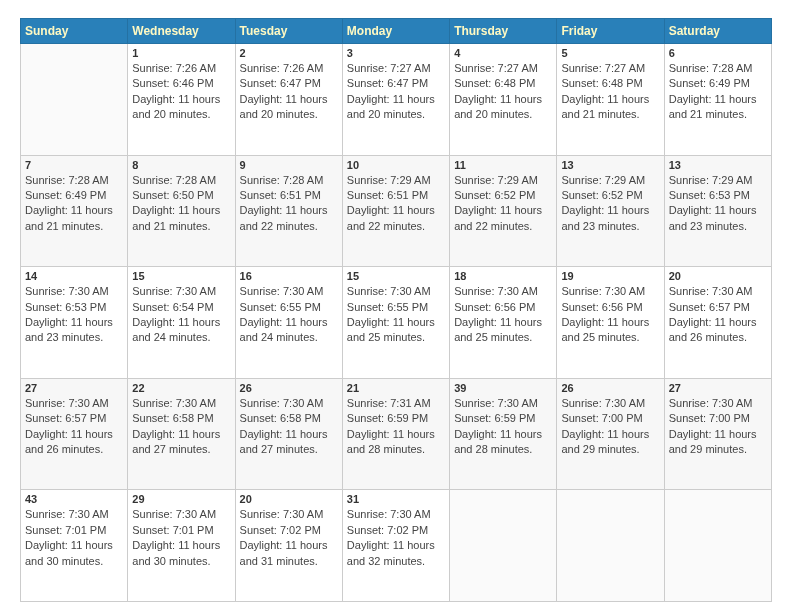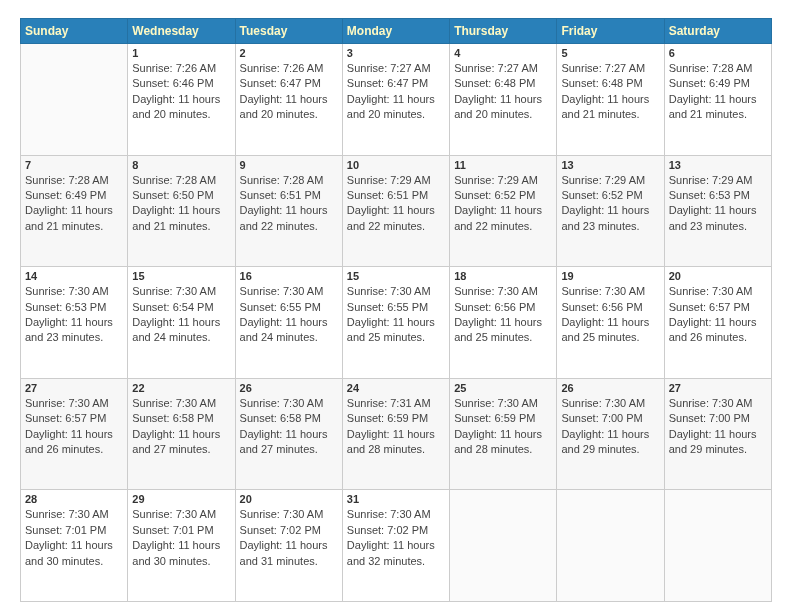--- a/index.html
+++ b/index.html
@@ -261,28 +261,28 @@
 and 27 minutes.</div>
           </td>
           <td>
             <span class="day-num">26</span>
             <div class="day-info" style="white-space: pre-line;">Sunrise: 7:30 AM
 Sunset: 6:58 PM
 Daylight: 11 hours
 and 27 minutes.</div>
           </td>
           <td>
-            <span class="day-num">24</span>
+            <span class="day-num">21</span>
             <div class="day-info" style="white-space: pre-line;">Sunrise: 7:31 AM
 Sunset: 6:59 PM
 Daylight: 11 hours
 and 28 minutes.</div>
           </td>
           <td>
-            <span class="day-num">25</span>
+            <span class="day-num">39</span>
             <div class="day-info" style="white-space: pre-line;">Sunrise: 7:30 AM
 Sunset: 6:59 PM
 Daylight: 11 hours
 and 28 minutes.</div>
           </td>
           <td>
             <span class="day-num">26</span>
             <div class="day-info" style="white-space: pre-line;">Sunrise: 7:30 AM
 Sunset: 7:00 PM
 Daylight: 11 hours
@@ -291,21 +291,21 @@
           <td>
             <span class="day-num">27</span>
             <div class="day-info" style="white-space: pre-line;">Sunrise: 7:30 AM
 Sunset: 7:00 PM
 Daylight: 11 hours
 and 29 minutes.</div>
           </td>
         </tr>
         <tr>
           <td>
-            <span class="day-num">28</span>
+            <span class="day-num">43</span>
             <div class="day-info" style="white-space: pre-line;">Sunrise: 7:30 AM
 Sunset: 7:01 PM
 Daylight: 11 hours
 and 30 minutes.</div>
           </td>
           <td>
             <span class="day-num">29</span>
             <div class="day-info" style="white-space: pre-line;">Sunrise: 7:30 AM
 Sunset: 7:01 PM
 Daylight: 11 hours

